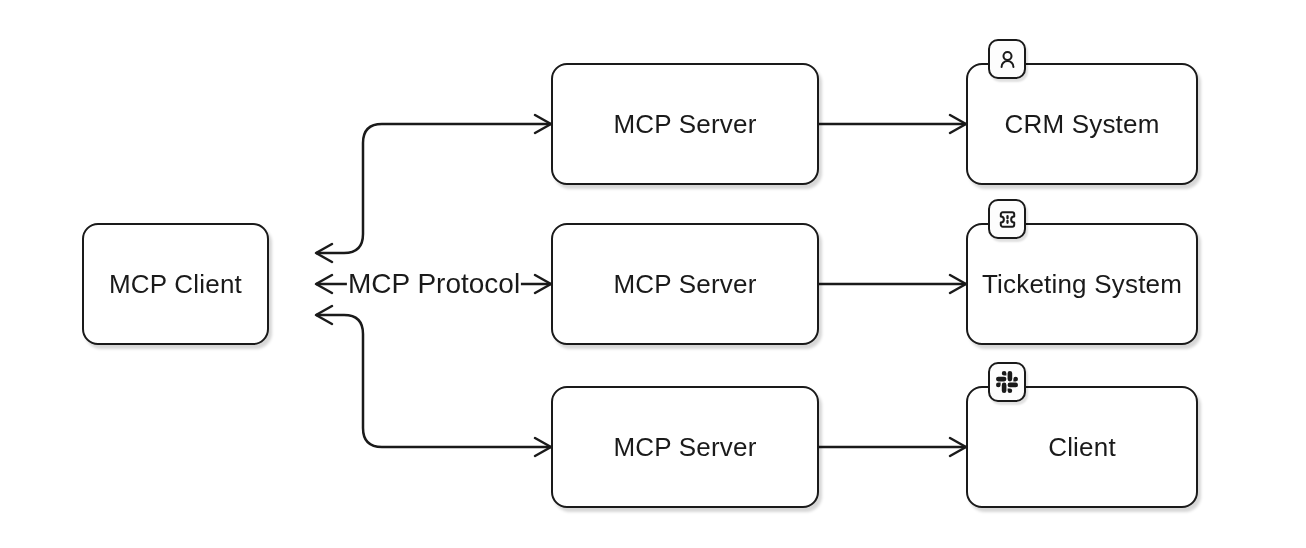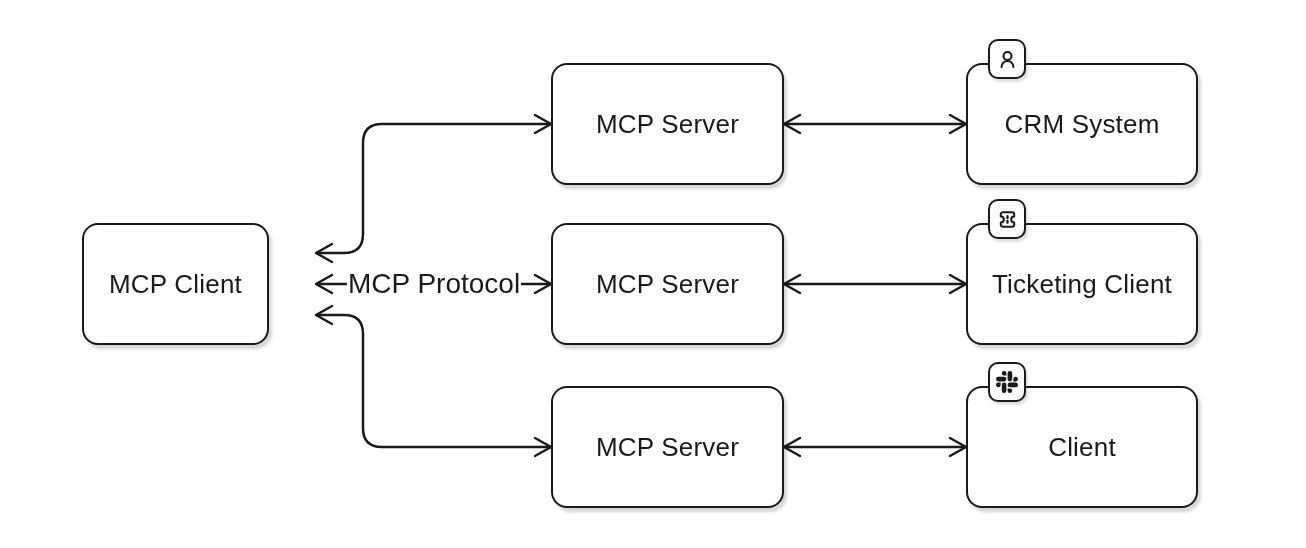--- a/index.html
+++ b/index.html
@@ -25,21 +25,21 @@
     box-shadow:3px 4px 3px rgba(0,0,0,0.16);
     z-index:2;
   }
   .node-label{
     font-size:26px;
     color:#1a1a1a;
     white-space:nowrap;
     letter-spacing:0.2px;
   }
   .client{left:82px;top:223px;width:187px;}
-  .col-server{left:551px;width:233px;}
+  .col-server{left:551px;width:268px;}
   .col-system{left:966px;width:232px;}
   .r1{top:63px;}
   .r2{top:223px;}
   .r3{top:386px;}
   .badge{
     position:absolute;
     left:20px;top:-26px;
     width:38px;height:40px;
     box-sizing:border-box;
     background:#fdfdfd;
@@ -106,21 +106,21 @@
     <span class="node-label">CRM System</span>
   </div>
 
   <div class="node col-system r2">
     <div class="badge">
       <svg width="23" height="23" viewBox="0 0 24 24" fill="none" stroke="#1a1a1a" stroke-width="2.1" stroke-linecap="round" stroke-linejoin="round" xmlns="http://www.w3.org/2000/svg">
         <path d="M7 4.5 H17 a2 2 0 0 1 2 2 v2.3 a3.2 3.2 0 0 0 0 6.4 v2.3 a2 2 0 0 1 -2 2 H7 a2 2 0 0 1 -2 -2 v-2.3 a3.2 3.2 0 0 0 0 -6.4 v-2.3 a2 2 0 0 1 2 -2 z"></path>
         <path d="M12 8.6 v2 M12 13.4 v2" stroke-width="2.4"></path>
       </svg>
     </div>
-    <span class="node-label">Ticketing Client</span>
+    <span class="node-label">Ticketing System</span>
   </div>
 
   <div class="node col-system r3">
     <div class="badge">
       <svg width="22" height="22" viewBox="0 0 24 24" fill="#1a1a1a" xmlns="http://www.w3.org/2000/svg">
         <path d="M5.042 15.165a2.528 2.528 0 0 1-2.52 2.523A2.528 2.528 0 0 1 0 15.165a2.527 2.527 0 0 1 2.522-2.52h2.52v2.52zM6.313 15.165a2.527 2.527 0 0 1 2.521-2.52 2.527 2.527 0 0 1 2.521 2.52v6.313A2.528 2.528 0 0 1 8.834 24a2.528 2.528 0 0 1-2.521-2.522v-6.313zM8.834 5.042a2.528 2.528 0 0 1-2.521-2.52A2.528 2.528 0 0 1 8.834 0a2.528 2.528 0 0 1 2.521 2.522v2.52H8.834zM8.834 6.313a2.528 2.528 0 0 1 2.521 2.521 2.528 2.528 0 0 1-2.521 2.521H2.522A2.528 2.528 0 0 1 0 8.834a2.528 2.528 0 0 1 2.522-2.521h6.312zM18.956 8.834a2.528 2.528 0 0 1 2.522-2.521A2.528 2.528 0 0 1 24 8.834a2.528 2.528 0 0 1-2.522 2.521h-2.522V8.834zM17.688 8.834a2.528 2.528 0 0 1-2.523 2.521 2.527 2.527 0 0 1-2.52-2.521V2.522A2.527 2.527 0 0 1 15.165 0a2.528 2.528 0 0 1 2.523 2.522v6.312zM15.165 18.956a2.528 2.528 0 0 1 2.523 2.522A2.528 2.528 0 0 1 15.165 24a2.527 2.527 0 0 1-2.52-2.522v-2.522h2.52zM15.165 17.688a2.527 2.527 0 0 1-2.52-2.523 2.526 2.526 0 0 1 2.52-2.52h6.313A2.527 2.527 0 0 1 24 15.165a2.528 2.528 0 0 1-2.522 2.523h-6.313z"></path>
       </svg>
     </div>
     <span class="node-label">Client</span>
   </div>

